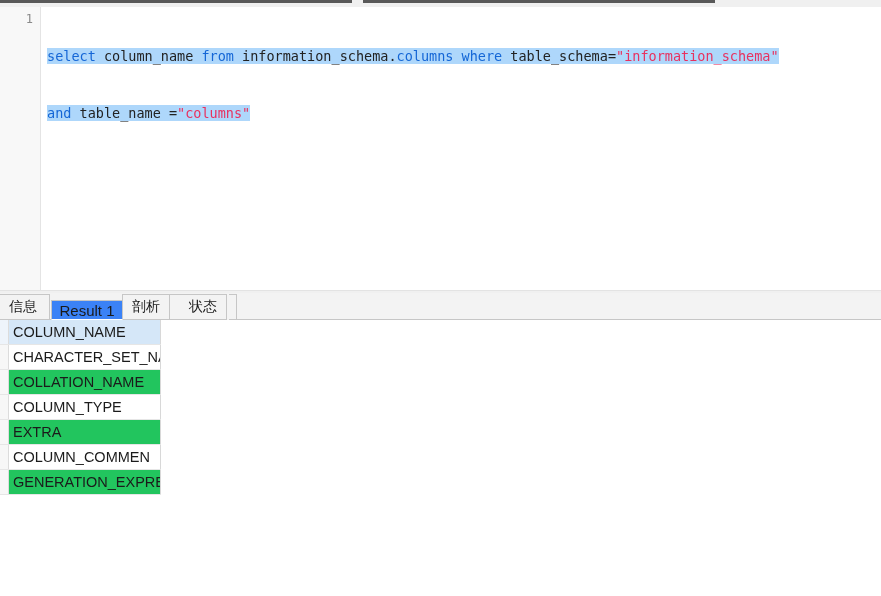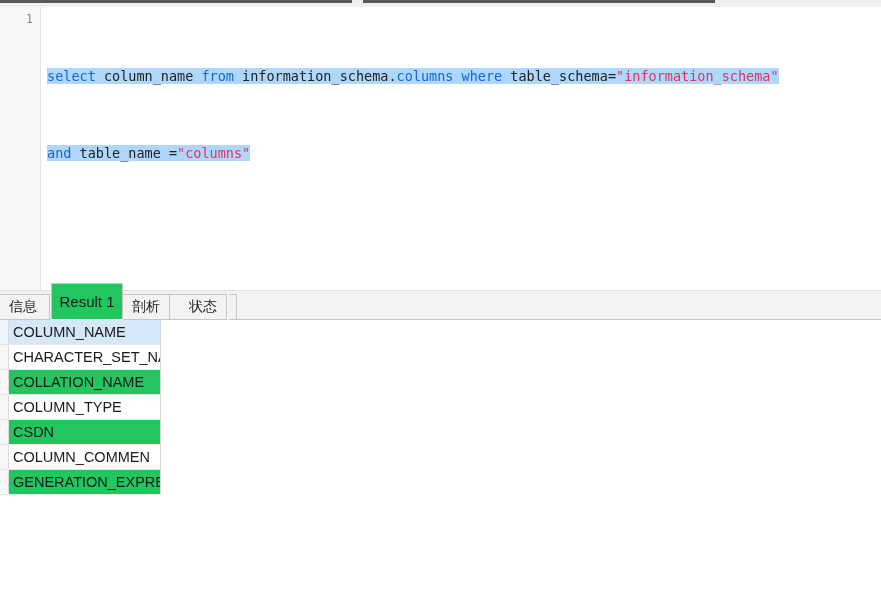--- a/index.html
+++ b/index.html
@@ -26,21 +26,21 @@
     font-family:"DejaVu Sans Mono", monospace;
     font-size:12px;color:#8a8a8a;line-height:18px;
   }
   .code{
     position:absolute;left:47px;top:2px;right:0;
     font-family:"DejaVu Sans Mono", monospace;
     font-size:13.5px;line-height:19px;
     white-space:pre;
     color:#222222;
   }
-  .code .ln{display:block;height:19px;margin-top:20px;}
+  .code .ln{display:block;height:19px;}
   .sel{background:#aed7fb;}
   .kw{color:#1466d6;}
   .str{color:#e8315f;}
   .id{color:#222222;}
 
   
   .splitter{position:absolute;left:0;top:290px;width:881px;height:3px;background:#f0f0f0;border-top:1px solid #e3e3e3;}
 
   
   .tabbar{position:absolute;left:0;top:293px;width:881px;height:27px;background:#f3f3f3;}
@@ -49,24 +49,24 @@
     position:absolute;bottom:0;height:26px;
     box-sizing:border-box;
     display:flex;align-items:center;justify-content:center;
     font-size:14px;color:#1a1a1a;
     background:#f3f3f3;
     border:1px solid #c6c6c6;
     border-bottom:1px solid #c6c6c6;
     cursor:default;
   }
   .tab.active{
-    background:#22c55e;
+    background:#3b82f6;
     border-bottom:1px solid #ffffff;
     z-index:3;
-    height:37px;
+    height:20px;
   }
   .tab-info{left:-4px;width:54px;}
   .tab-result{left:51px;width:72px;font-size:15px;}
   .tab-prof{left:122px;width:48px;text-align:right;}
   .tab-stat{left:169px;width:68px;}
   .tabbar .tab-tail{
     position:absolute;left:226px;bottom:0;width:2px;height:26px;
     border-left:1px solid #c6c6c6;background:#f3f3f3;
   }
 
@@ -208,21 +208,21 @@
     </div>
 
     <div class="row">
       <div class="rowhdr"></div>
       <div class="cell">COLUMN_TYPE</div>
     </div>
 
 
     <div class="row alt">
       <div class="rowhdr"></div>
-      <div class="cell">CSDN</div>
+      <div class="cell">EXTRA</div>
     </div>
 
 
     <div class="row">
       <div class="rowhdr"></div>
       <div class="cell">COLUMN_COMMEN</div>
     </div>
 
     <div class="row alt">
       <div class="rowhdr"></div>

